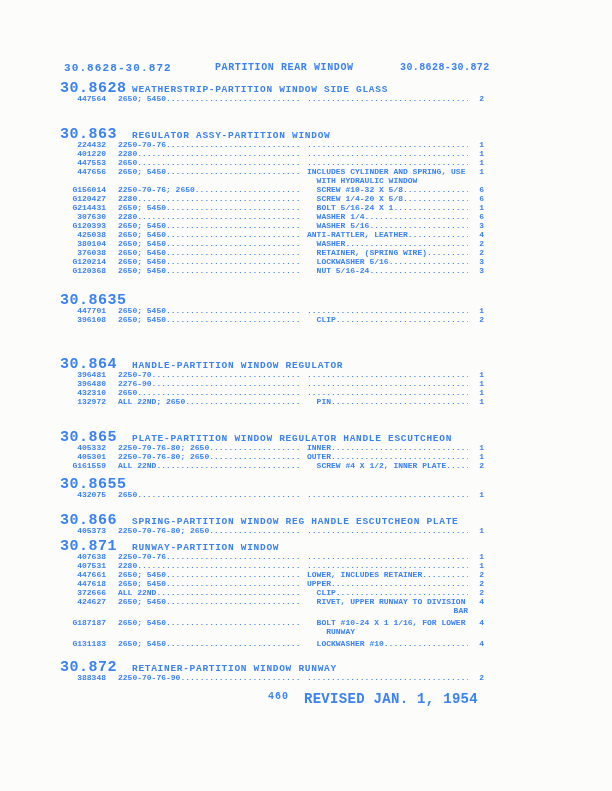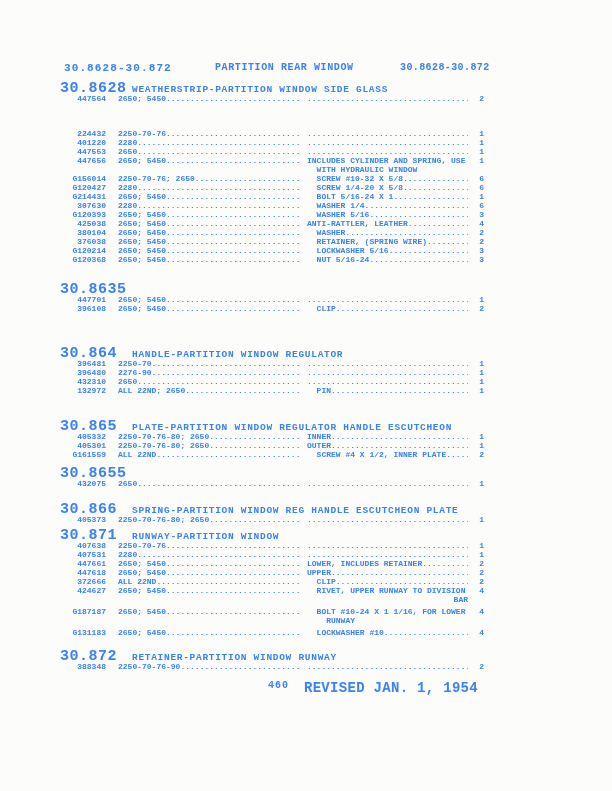--- a/index.html
+++ b/index.html
@@ -65,20 +65,24 @@
                   <span class="txt"></span>
                   <span class="leader">..................................................................................................................................</span>
                 </span>
               </span>
     <span class="qty">2</span>
   </div>
 </div>
   </section>
 
   <section class="sec s1">
+    <div class="sec-head">
+      <span class="sec-num">30.863</span>
+      <span class="sec-title">REGULATOR ASSY-PARTITION WINDOW</span>
+    </div>
     <div class="rows">
   <div class="prow">
     <span class="part">224432</span>
     <span class="models">
                 <span class="txt">2250-70-76</span>
                 <span class="leader">..................................................................................................................................</span>
               </span>
     <span class="desc">
                 <span class="d1">
                   <span class="txt"></span>

